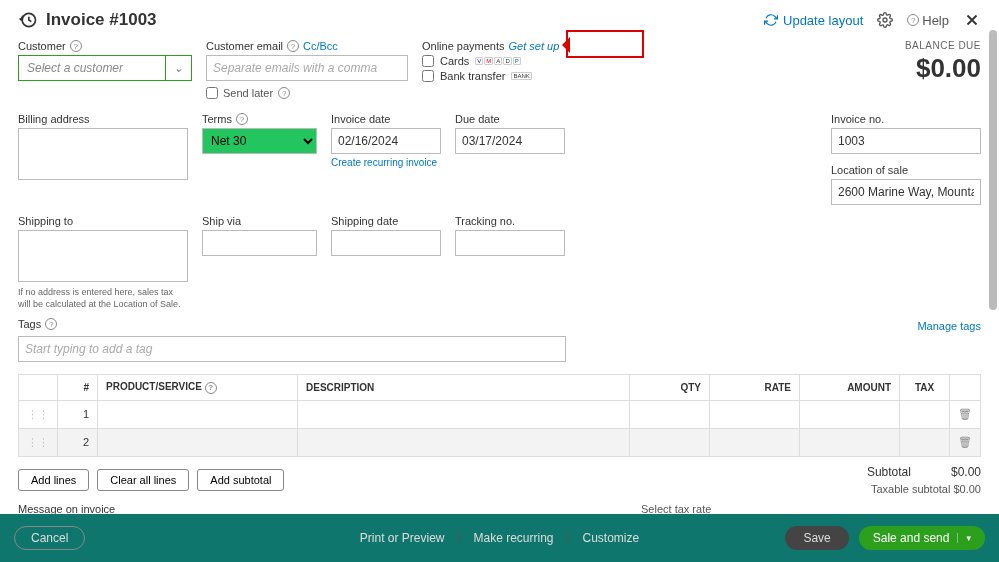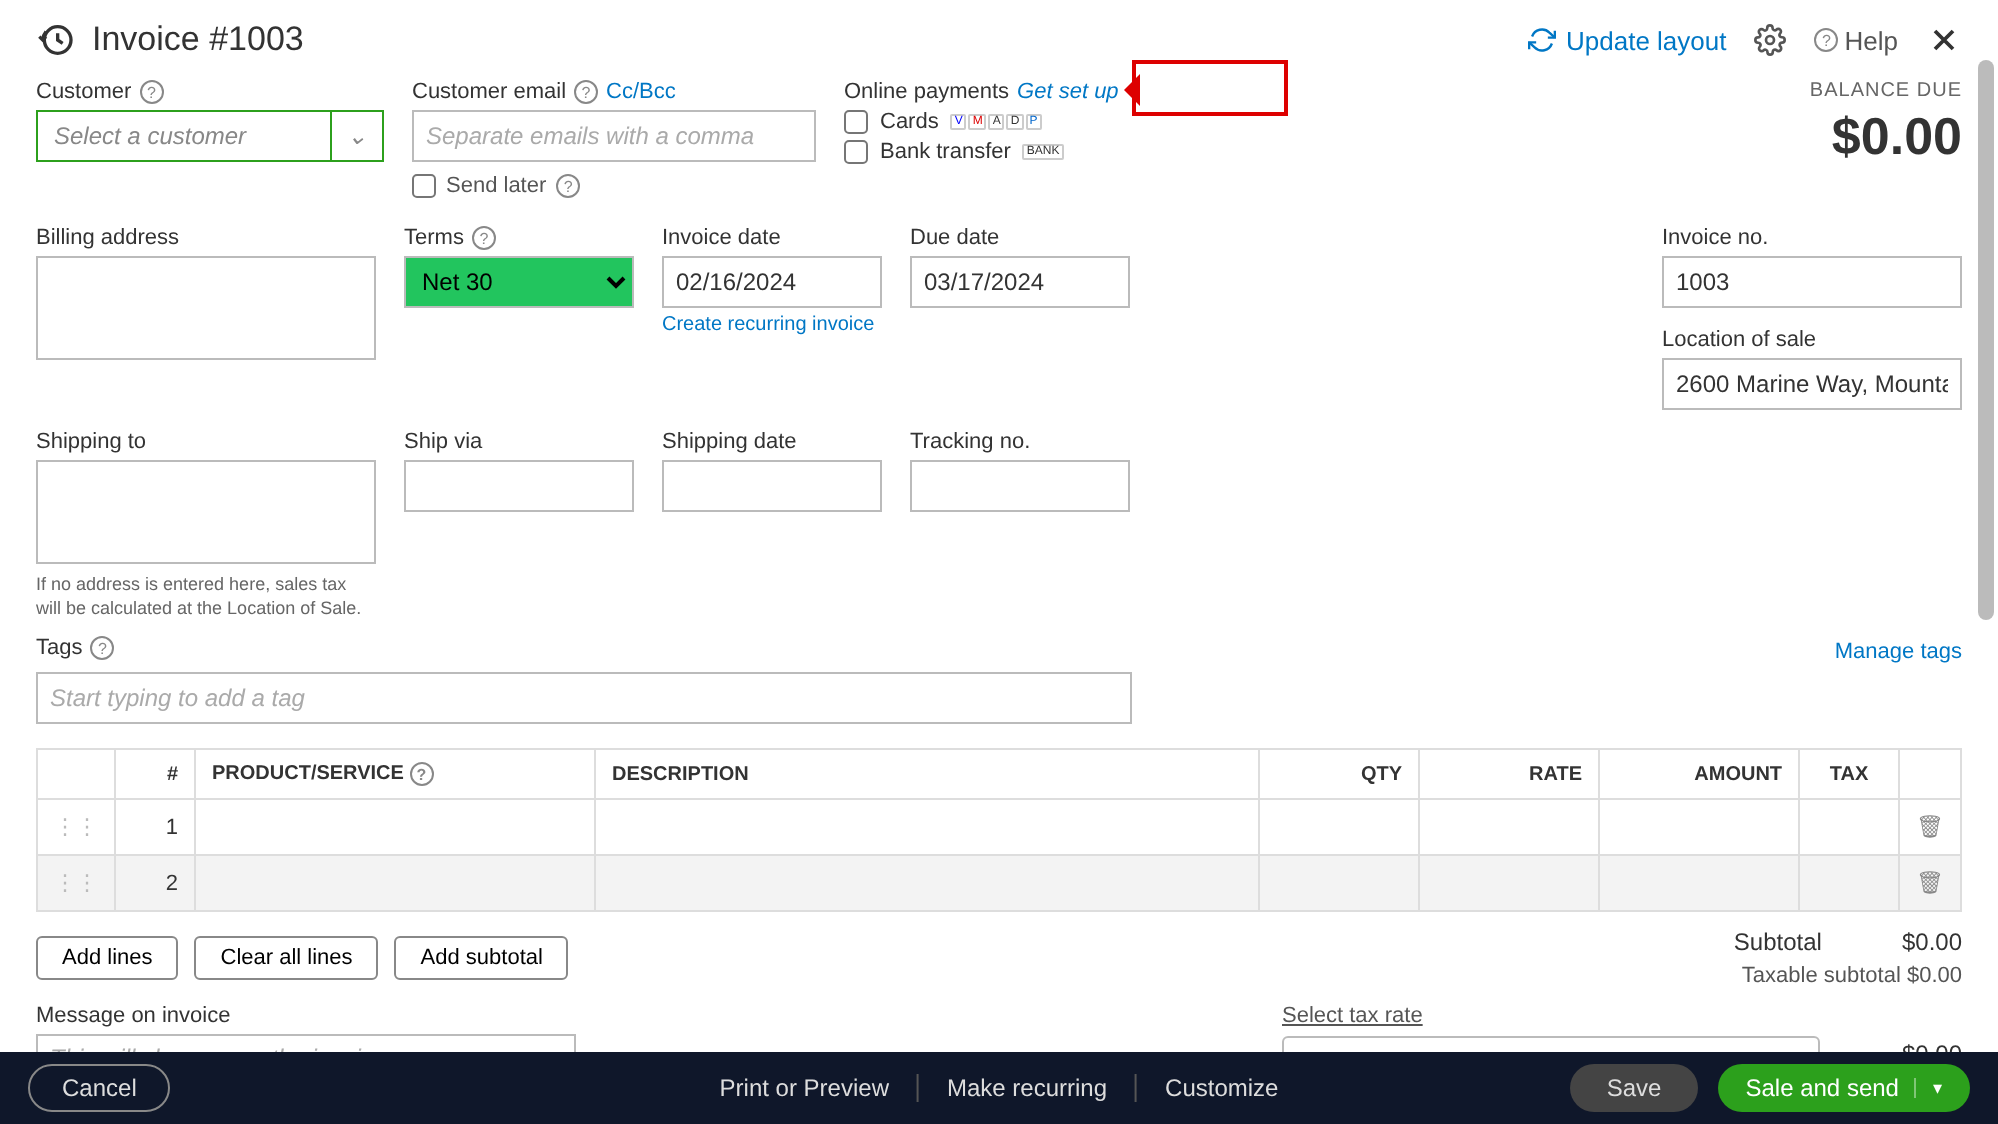--- a/index.html
+++ b/index.html
@@ -1,18 +1,18 @@
 <!DOCTYPE html>
 <html><head>
 <meta charset="utf-8">
 <style>
 * { box-sizing: border-box; margin: 0; padding: 0; font-family: -apple-system, BlinkMacSystemFont, "Segoe UI", Arial, sans-serif; }
 body { background: #fff; font-size: 12px; color: #333; width: 999px; height: 562px; overflow: hidden; position: relative; }
 .topbar { display: flex; align-items: center; padding: 10px 18px 6px 18px; }
-.topbar .title { font-size: 17px; font-weight: 400; display: flex; align-items: center; gap: 8px; }
+.topbar .title { font-size: 17px; font-weight: 700; display: flex; align-items: center; gap: 8px; }
 .topbar .title svg { width: 20px; height: 20px; }
 .topbar .right { margin-left: auto; display: flex; align-items: center; gap: 14px; }
 .update-layout { color: #0077C5; font-size: 13px; display: flex; align-items: center; gap: 5px; cursor: pointer; }
 .gear, .help, .close-x { color: #555; cursor: pointer; display: flex; align-items: center; font-size: 13px; gap: 3px; }
 .close-x svg { width: 18px; height: 18px; stroke-width: 2.5; }
 .content { padding: 4px 18px 10px 18px; }
 .row1 { display: flex; gap: 14px; align-items: flex-start; }
 .field-label { font-size: 11px; color: #333; margin-bottom: 3px; display: flex; align-items: center; gap: 4px; }
 .qmark { display:inline-flex; width:12px; height:12px; border:1px solid #888; border-radius:50%; font-size:8px; align-items:center; justify-content:center; color:#888; }
 .select-box { border: 1px solid #2CA01C; display: flex; align-items: center; height: 26px; font-size: 12px; color: #888; font-style: italic; padding-left: 8px; width: 174px; position: relative; }
@@ -66,21 +66,21 @@
 .totals .taxable { font-size:11px; color:#555; margin-top:4px; }
 .lower { display:flex; gap:20px; margin-top:8px; align-items:flex-start; }
 .msg-col { width:270px; }
 .tax-col { margin-left:auto; width:340px; }
 .tax-label { font-size:11px; color:#555; margin-bottom:4px;text-decoration:underline; }
 .tax-select { border:1px solid #bbb; height:30px; display:flex; align-items:center; padding:0 10px; font-size:12px; border-radius:3px; cursor:pointer; }
 .tax-select .car { margin-left:auto; }
 .tax-help { font-size:11px; text-align:right; margin-top:6px; }
 .tax-help a { color:#0077C5; text-decoration:none; }
 .seemath { color:#0077C5; font-size:10px; text-align:right; margin-top:2px; }
-.footer { position:absolute; bottom:0; left:0; right:0; height:36px; background:#0f172a; display:flex; align-items:center; padding:0 14px; color:#ddd; font-size:12px; }
+.footer { position:absolute; bottom:0; left:0; right:0; height:48px; background:#0f766e; display:flex; align-items:center; padding:0 14px; color:#ddd; font-size:12px; }
 .footer .cancel { border:1px solid #888; border-radius:14px; padding:4px 16px; cursor:pointer; }
 .footer .mid { position:absolute; left:50%; transform:translateX(-50%); display:flex; gap:0; align-items:center; }
 .footer .mid span { padding:0 14px; cursor:pointer; border-right:1px solid #555; }
 .footer .mid span:last-child { border-right:none; }
 .footer .right-btns { margin-left:auto; display:flex; gap:10px; align-items:center; }
 .footer .save { background:#444; border-radius:14px; padding:5px 18px; cursor:pointer; }
 .footer .saveand { background:#2CA01C; color:#fff; border-radius:14px; padding:5px 14px; cursor:pointer; display:flex; align-items:center; gap:8px; }
 .footer .saveand .dd { border-left:1px solid rgba(255,255,255,0.4); padding-left:8px; font-size:9px; }
 .scrollbar-fake { position:absolute; right:2px; top:30px; width:8px; height:280px; background:#bbb; border-radius:4px; }
 </style>

